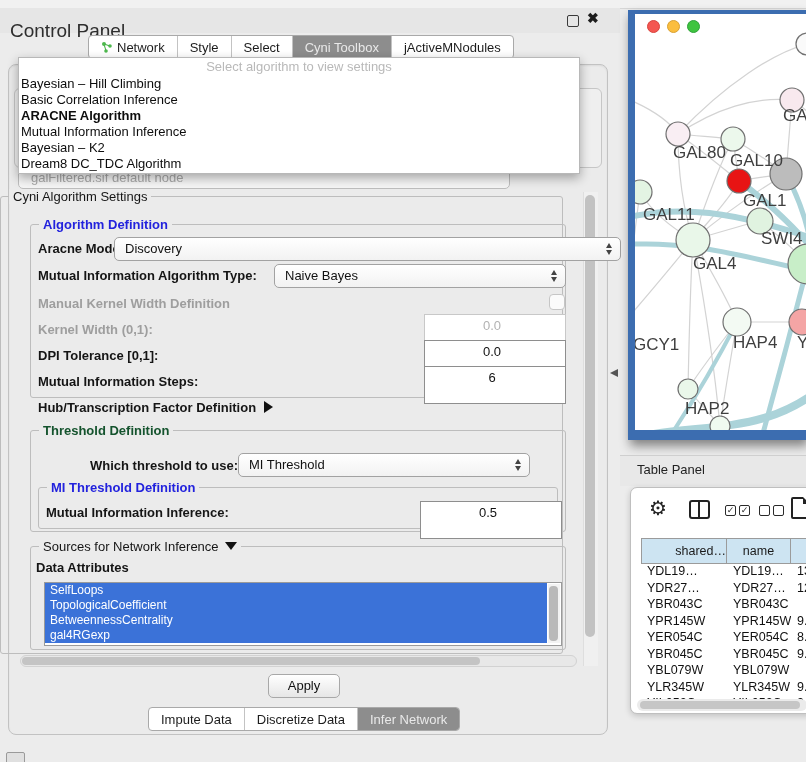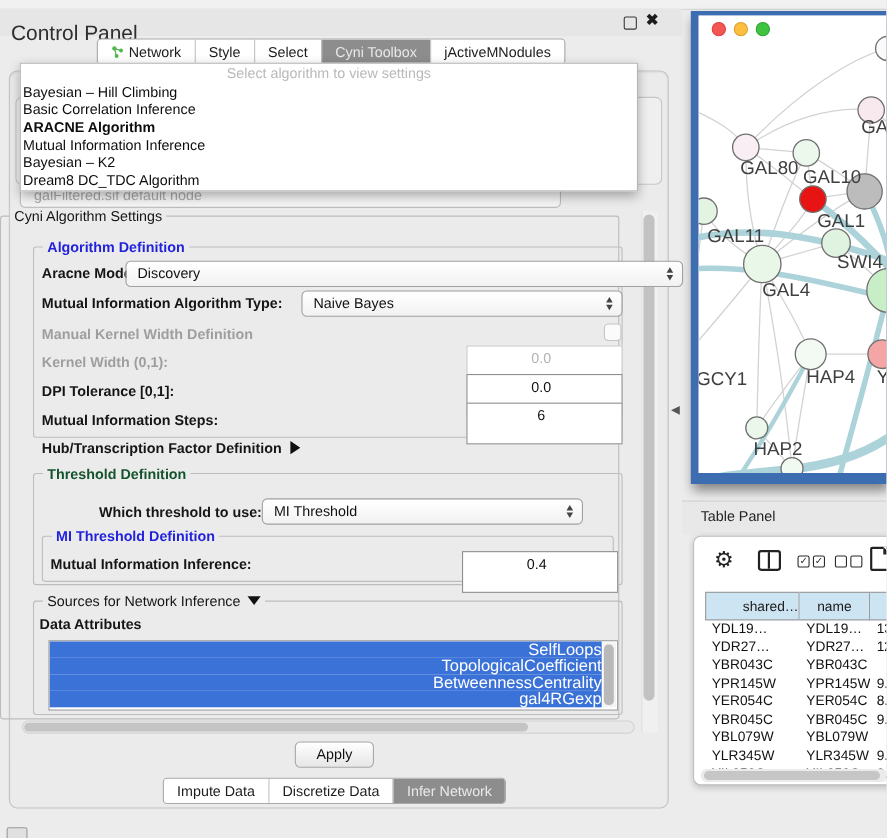--- a/index.html
+++ b/index.html
@@ -63,21 +63,21 @@
   .field.en{border:1px solid #8e8e8e;color:#111;}
   .field.dis{border:1px solid #c8c8c8;color:#b2b2b2;}
 
   .chk{left:549px;top:294px;width:14px;height:14px;border:1px solid #c6c6c6;border-radius:4px;background:#fbfbfb;}
 
   .arrow-r{display:inline-block;margin-left:8px;border-top:6px solid transparent;border-bottom:6px solid transparent;border-left:9px solid #111;vertical-align:-1px;}
   .arrow-d{display:inline-block;margin-left:6px;border-left:6px solid transparent;border-right:6px solid transparent;border-top:8px solid #111;vertical-align:1px;}
 
   
   .src-list{left:44px;top:582px;width:516px;height:62px;border:1px solid #9a9a9a;background:#fff;overflow:hidden;}
-  .src-item{height:15px;line-height:15px;font-size:15px;color:#fff;background:#3b72d8;padding-left:5px;margin-right:14px;text-align:right;}
+  .src-item{height:15px;line-height:15px;font-size:12px;color:#fff;background:#3b72d8;padding-left:5px;margin-right:14px;}
   .src-vtrack{position:absolute;right:1px;top:1px;width:12px;height:59px;background:#f3f3f3;}
   .src-vthumb{position:absolute;right:2px;top:2px;width:9px;height:55px;background:#b9b9b9;border-radius:4px;}
 
   .apply-btn{left:268px;top:674px;width:70px;height:22px;border:1px solid #a8a8a8;border-radius:5px;
              background:linear-gradient(#ffffff,#e6e6e6);font-size:13px;color:#111;text-align:center;line-height:21px;}
 
   .corner-btn{left:6px;top:752px;width:17px;height:14px;border:1px solid #9a9a9a;border-radius:2px;background:#e0e0e0;}
 
   
   .net-window{left:628px;top:10px;width:178px;height:430px;background:#3c6db0;box-shadow:2px 6px 10px rgba(0,0,0,.45);}
@@ -209,21 +209,21 @@
   <span class="lbl" style="left:90px;top:458px;">Which threshold to use:</span>
   <div class="combo" style="left:238px;top:453px;width:292px;">
     <span>MI Threshold</span>
     <span class="stepper"></span>
   </div>
 
   <div class="abs grp" style="left:38px;top:487px;width:518px;height:40px;text-decoration:underline;">
     <span class="grp-title t-blue">MI Threshold Definition</span>
   </div>
   <span class="lbl" style="left:46px;top:505px;">Mutual Information Inference:</span>
-  <div class="field en" style="left:420px;top:501px;">0.4</div>
+  <div class="field en" style="left:420px;top:501px;">0.5</div>
 
   <div class="abs grp" style="left:30px;top:546px;width:534px;height:102px;">
     <span class="grp-title t-black">
       <span>Sources for Network Inference</span><span class="arrow-d"></span>
     </span>
   </div>
   <span class="lbl" style="left:36px;top:560px;">Data Attributes</span>
   <div class="abs src-list">
     <div id="src-items">
         <div class="src-item" style="background: rgb(59, 114, 216);">SelfLoops</div>

